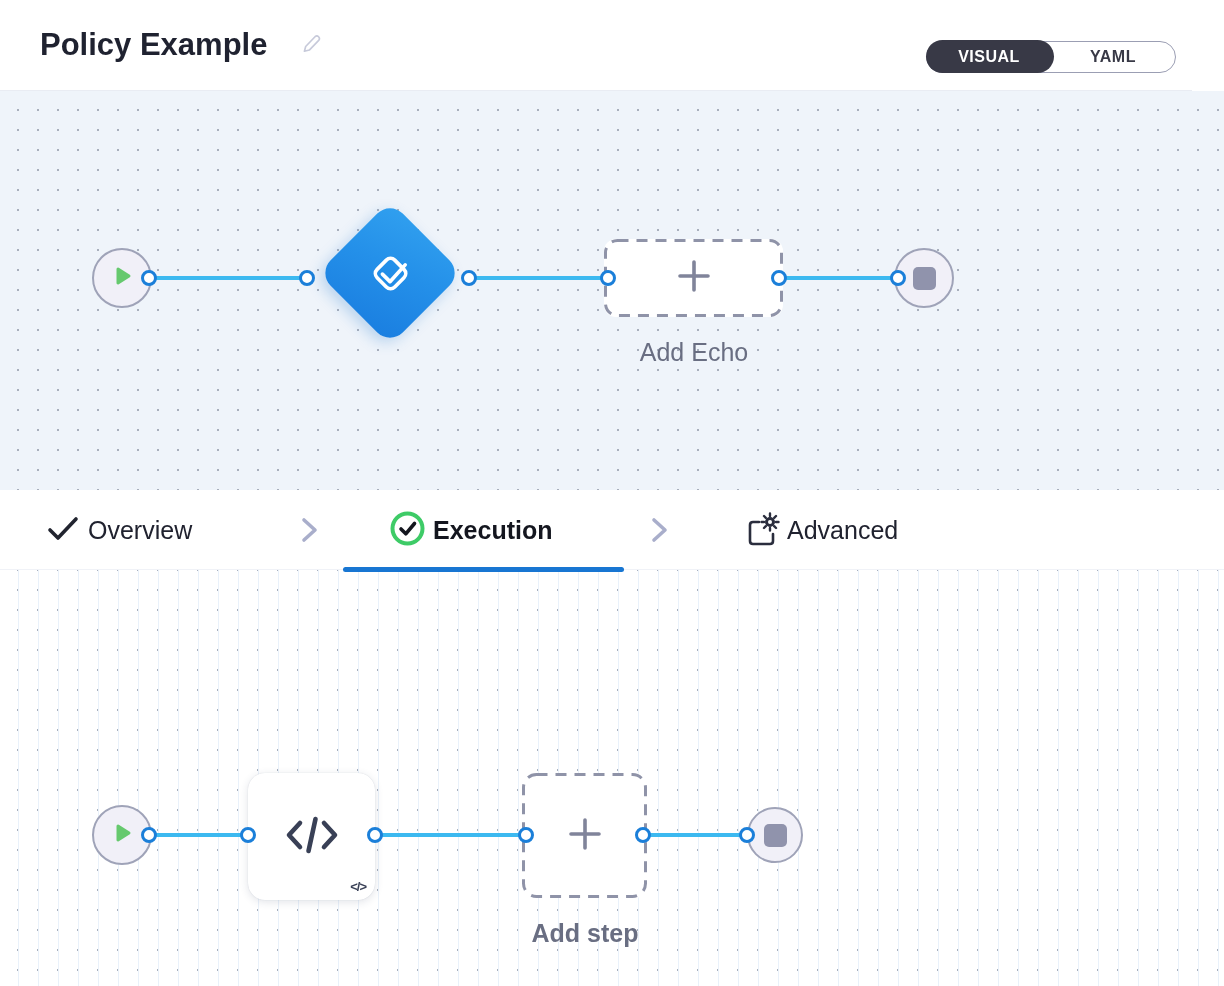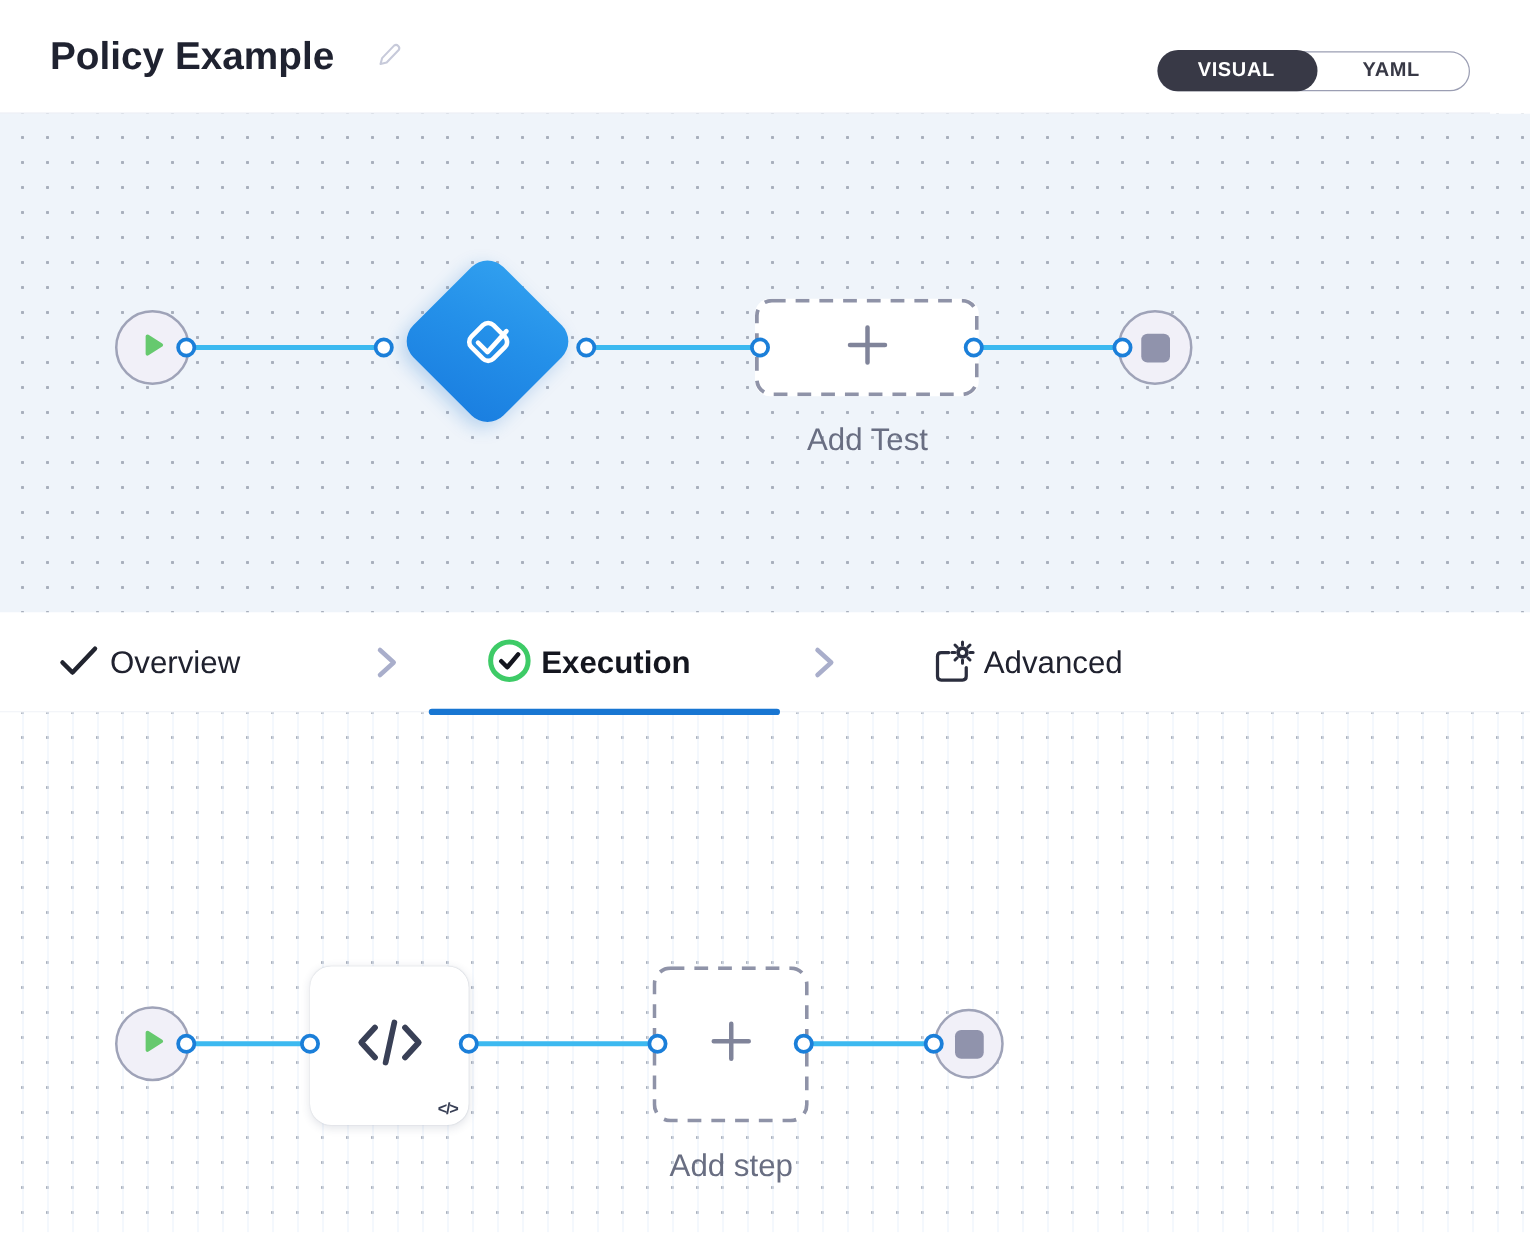--- a/index.html
+++ b/index.html
@@ -165,21 +165,21 @@
       <span class="stop-square"></span>
     </div>
 
     <div class="port" style="left:141px; top:179px;"></div>
     <div class="port" style="left:299px; top:179px;"></div>
     <div class="port" style="left:461px; top:179px;"></div>
     <div class="port" style="left:600px; top:179px;"></div>
     <div class="port" style="left:771px; top:179px;"></div>
     <div class="port" style="left:890px; top:179px;"></div>
 
-    <div class="node-label muted" style="left:584px; top:247px;">Add Test</div>
+    <div class="node-label muted" style="left:584px; top:247px;">Add Echo</div>
   </div>
 
   <div class="tabbar">
 
     <button class="tab" style="left:46px;">
       <span>
         <svg width="34" height="28" viewBox="0 0 34 28" fill="none">
           <path d="M4 15 L12 23 L30 4" stroke="#21242f" stroke-width="3.6" stroke-linecap="round" stroke-linejoin="round"></path>
         </svg>
       </span>
@@ -268,16 +268,16 @@
       <span class="stop-square"></span>
     </div>
 
     <div class="port" style="left:141px; top:257px;"></div>
     <div class="port" style="left:240px; top:257px;"></div>
     <div class="port" style="left:367px; top:257px;"></div>
     <div class="port" style="left:518px; top:257px;"></div>
     <div class="port" style="left:635px; top:257px;"></div>
     <div class="port" style="left:739px; top:257px;"></div>
 
-    <div class="node-label muted" style="left:475px; top:349px;">Add step</div>
+    <div class="node-label muted" style="left:475px; top:349px;font-weight:bold;">Add step</div>
   </div>
 
 </div>
 
 </body></html>

